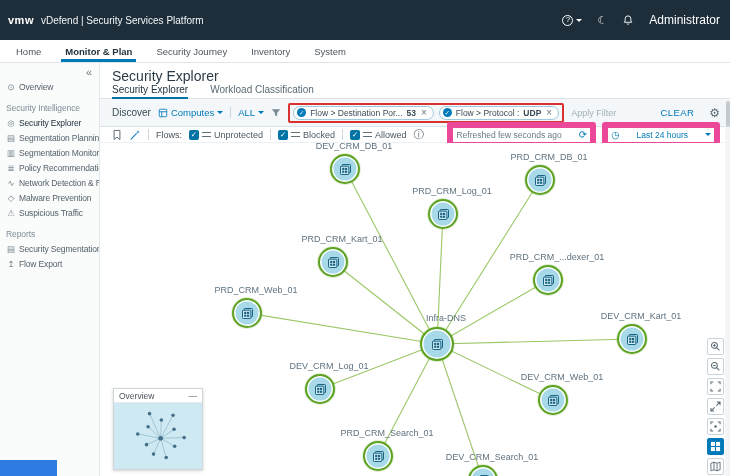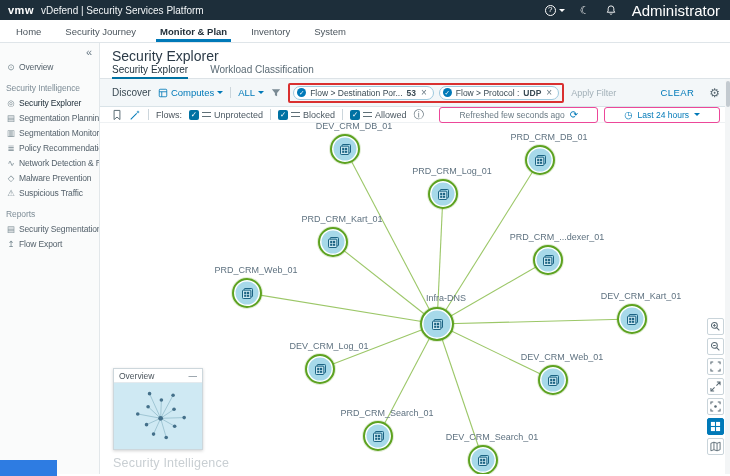--- a/index.html
+++ b/index.html
@@ -1,27 +1,27 @@
 <!DOCTYPE html>
 <html><head>
 <meta charset="utf-8">
 <style>
   * { margin:0; padding:0; box-sizing:border-box; }
   html,body { width:730px; height:476px; overflow:hidden; }
   body { font-family:"Liberation Sans", sans-serif; background:#fff; position:relative; color:#33424d; }
 
   
-  .topbar { height:20px; background:#1d2e3a; display:flex; align-items:center; padding:0 10px 0 8px; color:#fff; }
+  .topbar { height:40px; background:#1d2e3a; display:flex; align-items:center; padding:0 10px 0 8px; color:#fff; }
   .logo { font-weight:bold; font-size:11px; letter-spacing:.5px; margin-right:7px; }
   .topbar-title { font-size:10px; color:#f2f5f7; }
   .topbar-right { margin-left:auto; display:flex; align-items:center; gap:15px; }
   .tb-icon { display:inline-flex; align-items:center; gap:3px; color:#fff; font-size:11px; line-height:1; }
   .help-circle { display:inline-flex; width:11px; height:11px; border:1px solid #fff; border-radius:50%; font-size:8px; align-items:center; justify-content:center; }
   .caret { width:0; height:0; border-left:3px solid transparent; border-right:3px solid transparent; border-top:3.5px solid currentColor; display:inline-block; }
-  .user { font-size:15px; }
+  .user { font-size:12px; }
 
   
   .mainnav { height:23px; background:#fff; border-bottom:1px solid #dfe5e9; display:flex; align-items:stretch; padding-left:4px; }
   .nav-item { font-size:9.5px; color:#4a545c; padding:0 12px; display:flex; align-items:center; position:relative; cursor:pointer; white-space:nowrap; }
   .nav-item.active { font-weight:bold; color:#22303a; }
   .nav-item.active::after { content:""; position:absolute; left:8px; right:8px; bottom:0; height:3px; background:#0079b8; }
 
   
   .content { display:flex; height:431px; }
   .sidebar { width:100px; background:#fafbfb; border-right:1px solid #e2e7ea; padding-top:16px; position:relative; }
@@ -57,21 +57,21 @@
 
   
   .flows-bar { height:16px; display:flex; align-items:center; padding:0 10px 0 12px; gap:7px; border-bottom:1px solid #eef1f3; }
   .tool-icon { display:inline-flex; align-items:center; cursor:pointer; }
   .flows-label { font-size:9px; color:#4a545c; }
   .cb-group { display:flex; align-items:center; gap:3px; font-size:9px; color:#4b5862; cursor:pointer; white-space:nowrap; }
   .cb { width:10px; height:10px; background:#0072a3; border-radius:2px; color:#fff; font-size:7.5px; display:flex; align-items:center; justify-content:center; flex:0 0 auto; }
   .flow-glyph { width:9px; height:5px; border-top:1.5px solid #5f7078; border-bottom:1.5px solid #5f7078; flex:0 0 auto; }
   .info { color:#5a6a74; font-size:10.5px; line-height:1; cursor:pointer; }
   .right-tools { margin-left:auto; display:flex; gap:6px; align-items:center; }
-  .pill { border:1px solid #ec4899; border-radius:3px; padding:2px 19px; font-size:8.5px; display:flex; gap:5px; align-items:center; white-space:nowrap; background:#fff; }
+  .pill { border:6px solid #ec4899; border-radius:3px; padding:2px 3px; font-size:8.5px; display:flex; gap:17px; align-items:center; white-space:nowrap; background:#fff; }
   .pill.refresh { color:#6a7a84; }
   .pill.refresh .rf { color:#0079b8; font-size:10px; line-height:1; cursor:pointer; }
   .pill.time { color:#0079b8; cursor:pointer; }
   .pill.time .clock { font-size:9.5px; line-height:1; }
 
   
   .graph { position:relative; flex:1; overflow:hidden; background:#fff; }
   #edge-layer { position:absolute; left:0; top:0; }
   #edge-layer line { stroke:#9cc768; stroke-width:1.1; }
   .node { position:absolute; width:0; height:0; cursor:pointer; }
@@ -120,22 +120,22 @@
           <path d="M8 2.5a3.8 3.8 0 0 0-3.8 3.8v2.9L3 11h10l-1.2-1.8V6.3A3.8 3.8 0 0 0 8 2.5z"></path>
           <path d="M6.6 12.8a1.5 1.5 0 0 0 2.8 0"></path>
         </svg>
     </span>
     <span class="user">Administrator</span>
   </div>
 </header>
 
 <nav class="mainnav">
   <a class="nav-item">Home</a>
+  <a class="nav-item active">Monitor &amp; Plan</a>
   <a class="nav-item">Security Journey</a>
-  <a class="nav-item active">Monitor &amp; Plan</a>
   <a class="nav-item">Inventory</a>
   <a class="nav-item">System</a>
 </nav>
 
 <div class="content">
 
   <aside class="sidebar">
     <span class="collapse">«</span>
 
     <div class="side-item">

